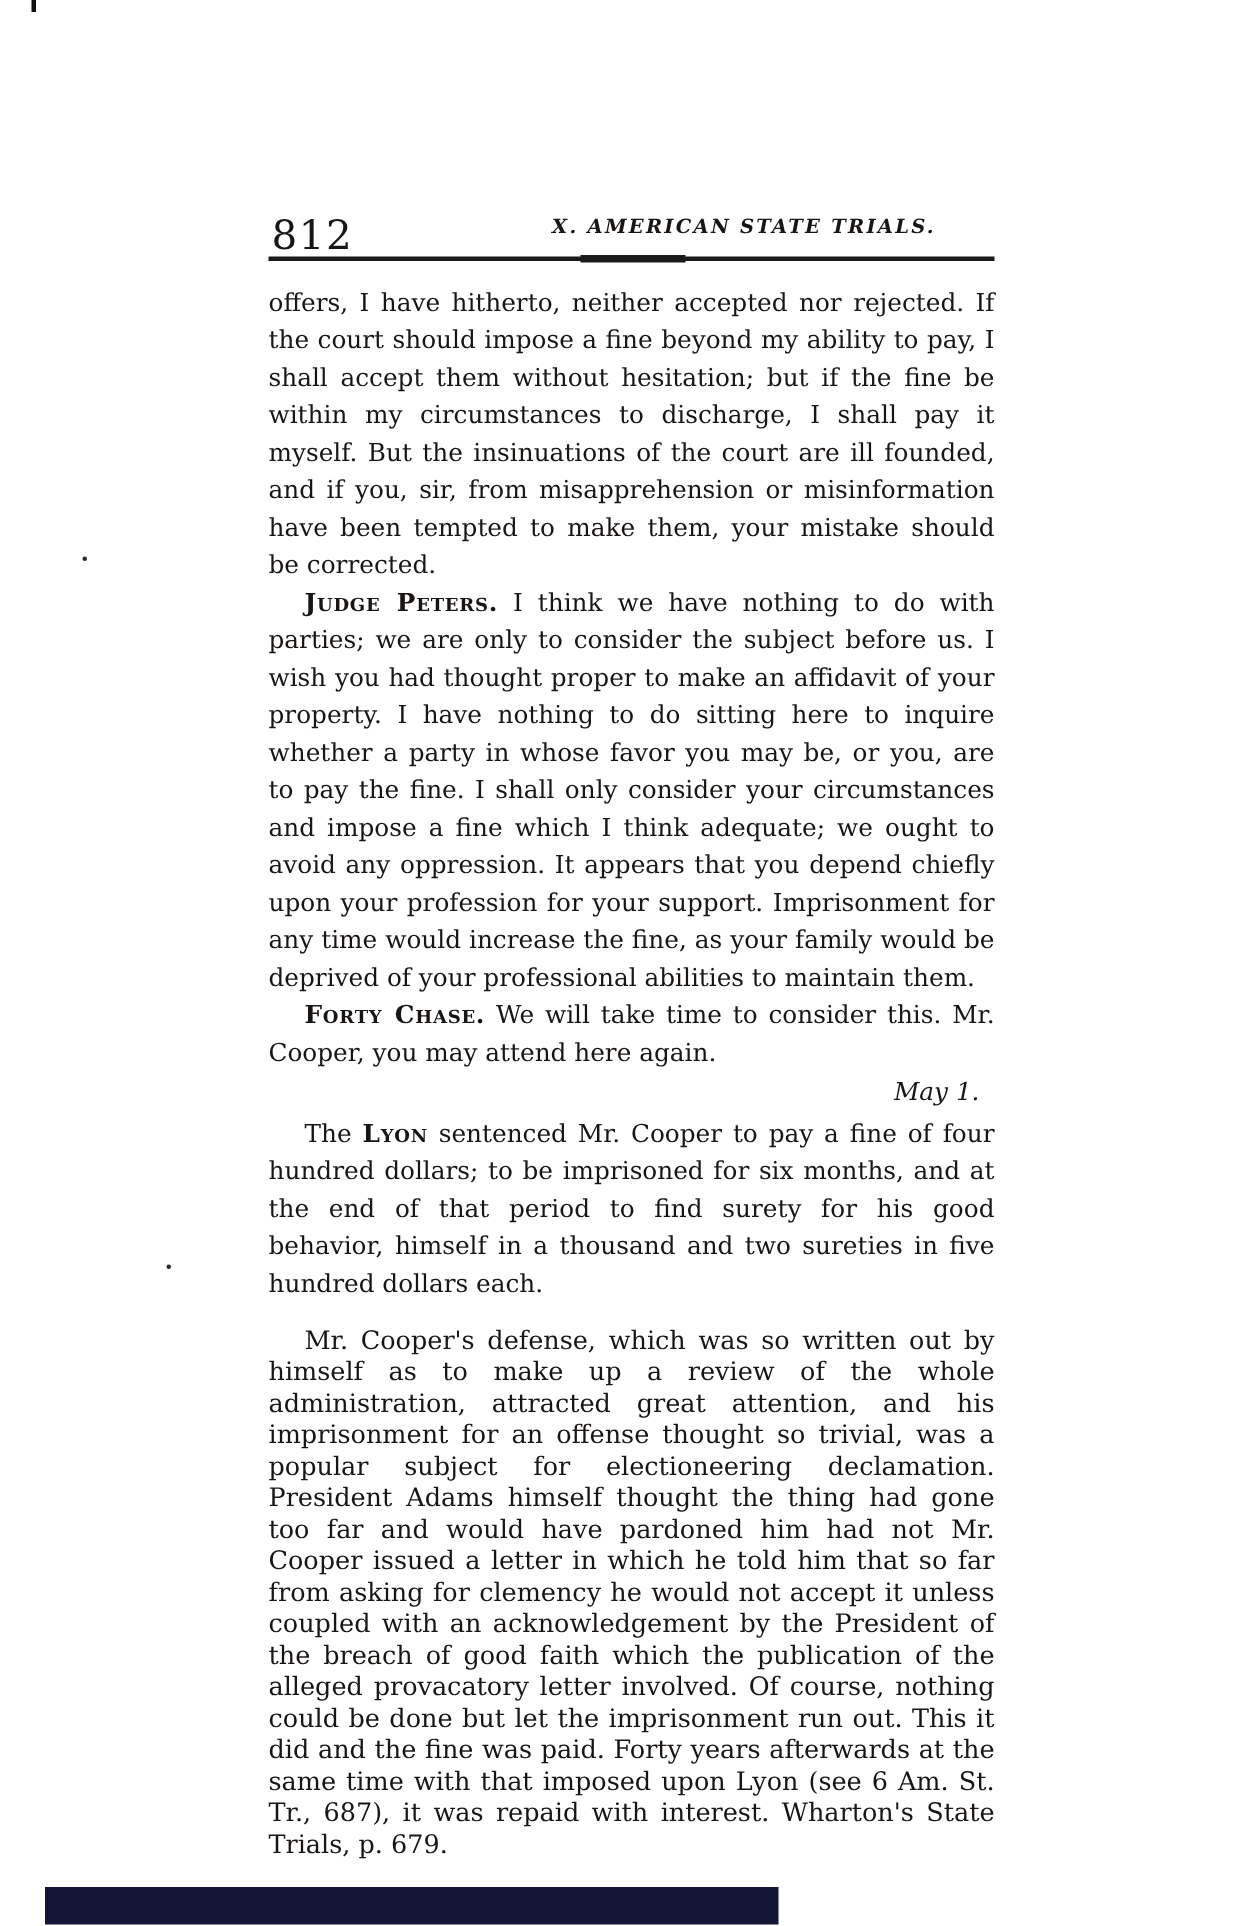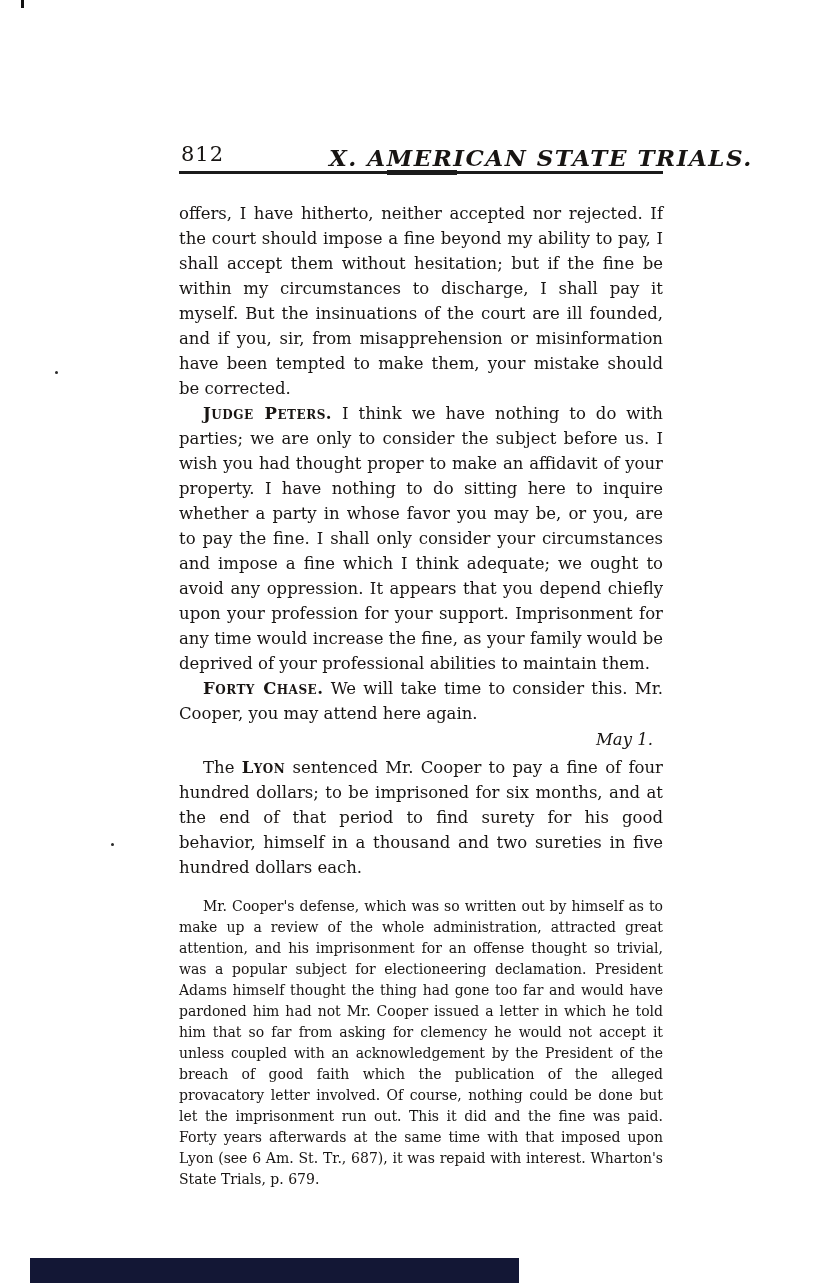--- a/index.html
+++ b/index.html
@@ -27,27 +27,27 @@
     position: absolute;
     left: 30px; top: 1258px;
     width: 489px; height: 25px;
     background: #131735;
   }
 
   
   .header { position: absolute; top: 140px; left: 179px; width: 484px; height: 30px; }
   .pagenum {
     position: absolute; left: 2px; top: 2px;
-    font-size: 21px; letter-spacing: 1px;
+    font-size: 27px; letter-spacing: 1px;
   }
   .htitle {
     display: block;
     margin-left: 150px;
     text-align: center;
-    font-size: 23px;
+    font-size: 13px;
     font-weight: bold;
     font-style: italic;
     letter-spacing: 1.5px;
     padding-top: 4px;
     white-space: nowrap;
   }
   .rule {
     position: absolute; top: 171px; left: 179px;
     width: 484px; height: 3px; background: #1b1b1b;
   }
@@ -58,33 +58,33 @@
 
   
   .textblock {
     position: absolute;
     top: 189px; left: 179px; width: 484px;
     font-size: 16.5px;
     line-height: 25px;
     text-align: justify;
   }
   .textblock p { margin: 0; text-indent: 24px; }
-  .textblock p.cont { text-indent: 0; margin-top: 12px; }
+  .textblock p.cont { text-indent: 0; }
   .sc { font-variant: small-caps; letter-spacing: 0.5px; font-weight: bold; }
   .date-line {
     text-align: right;
     font-style: italic;
     font-weight: normal;
     text-indent: 0;
     margin: 1px 10px 3px 0 !important;
   }
   .sentence-para { margin-top: 1px !important; }
   .footnote {
     margin-top: 16px !important;
-    font-size: 14px;
+    font-size: 17px;
     line-height: 21px;
     text-indent: 16px;
   }
 </style>
 </head>
 <body>
 
 <div class="page">
 
   <div class="tick"></div>

